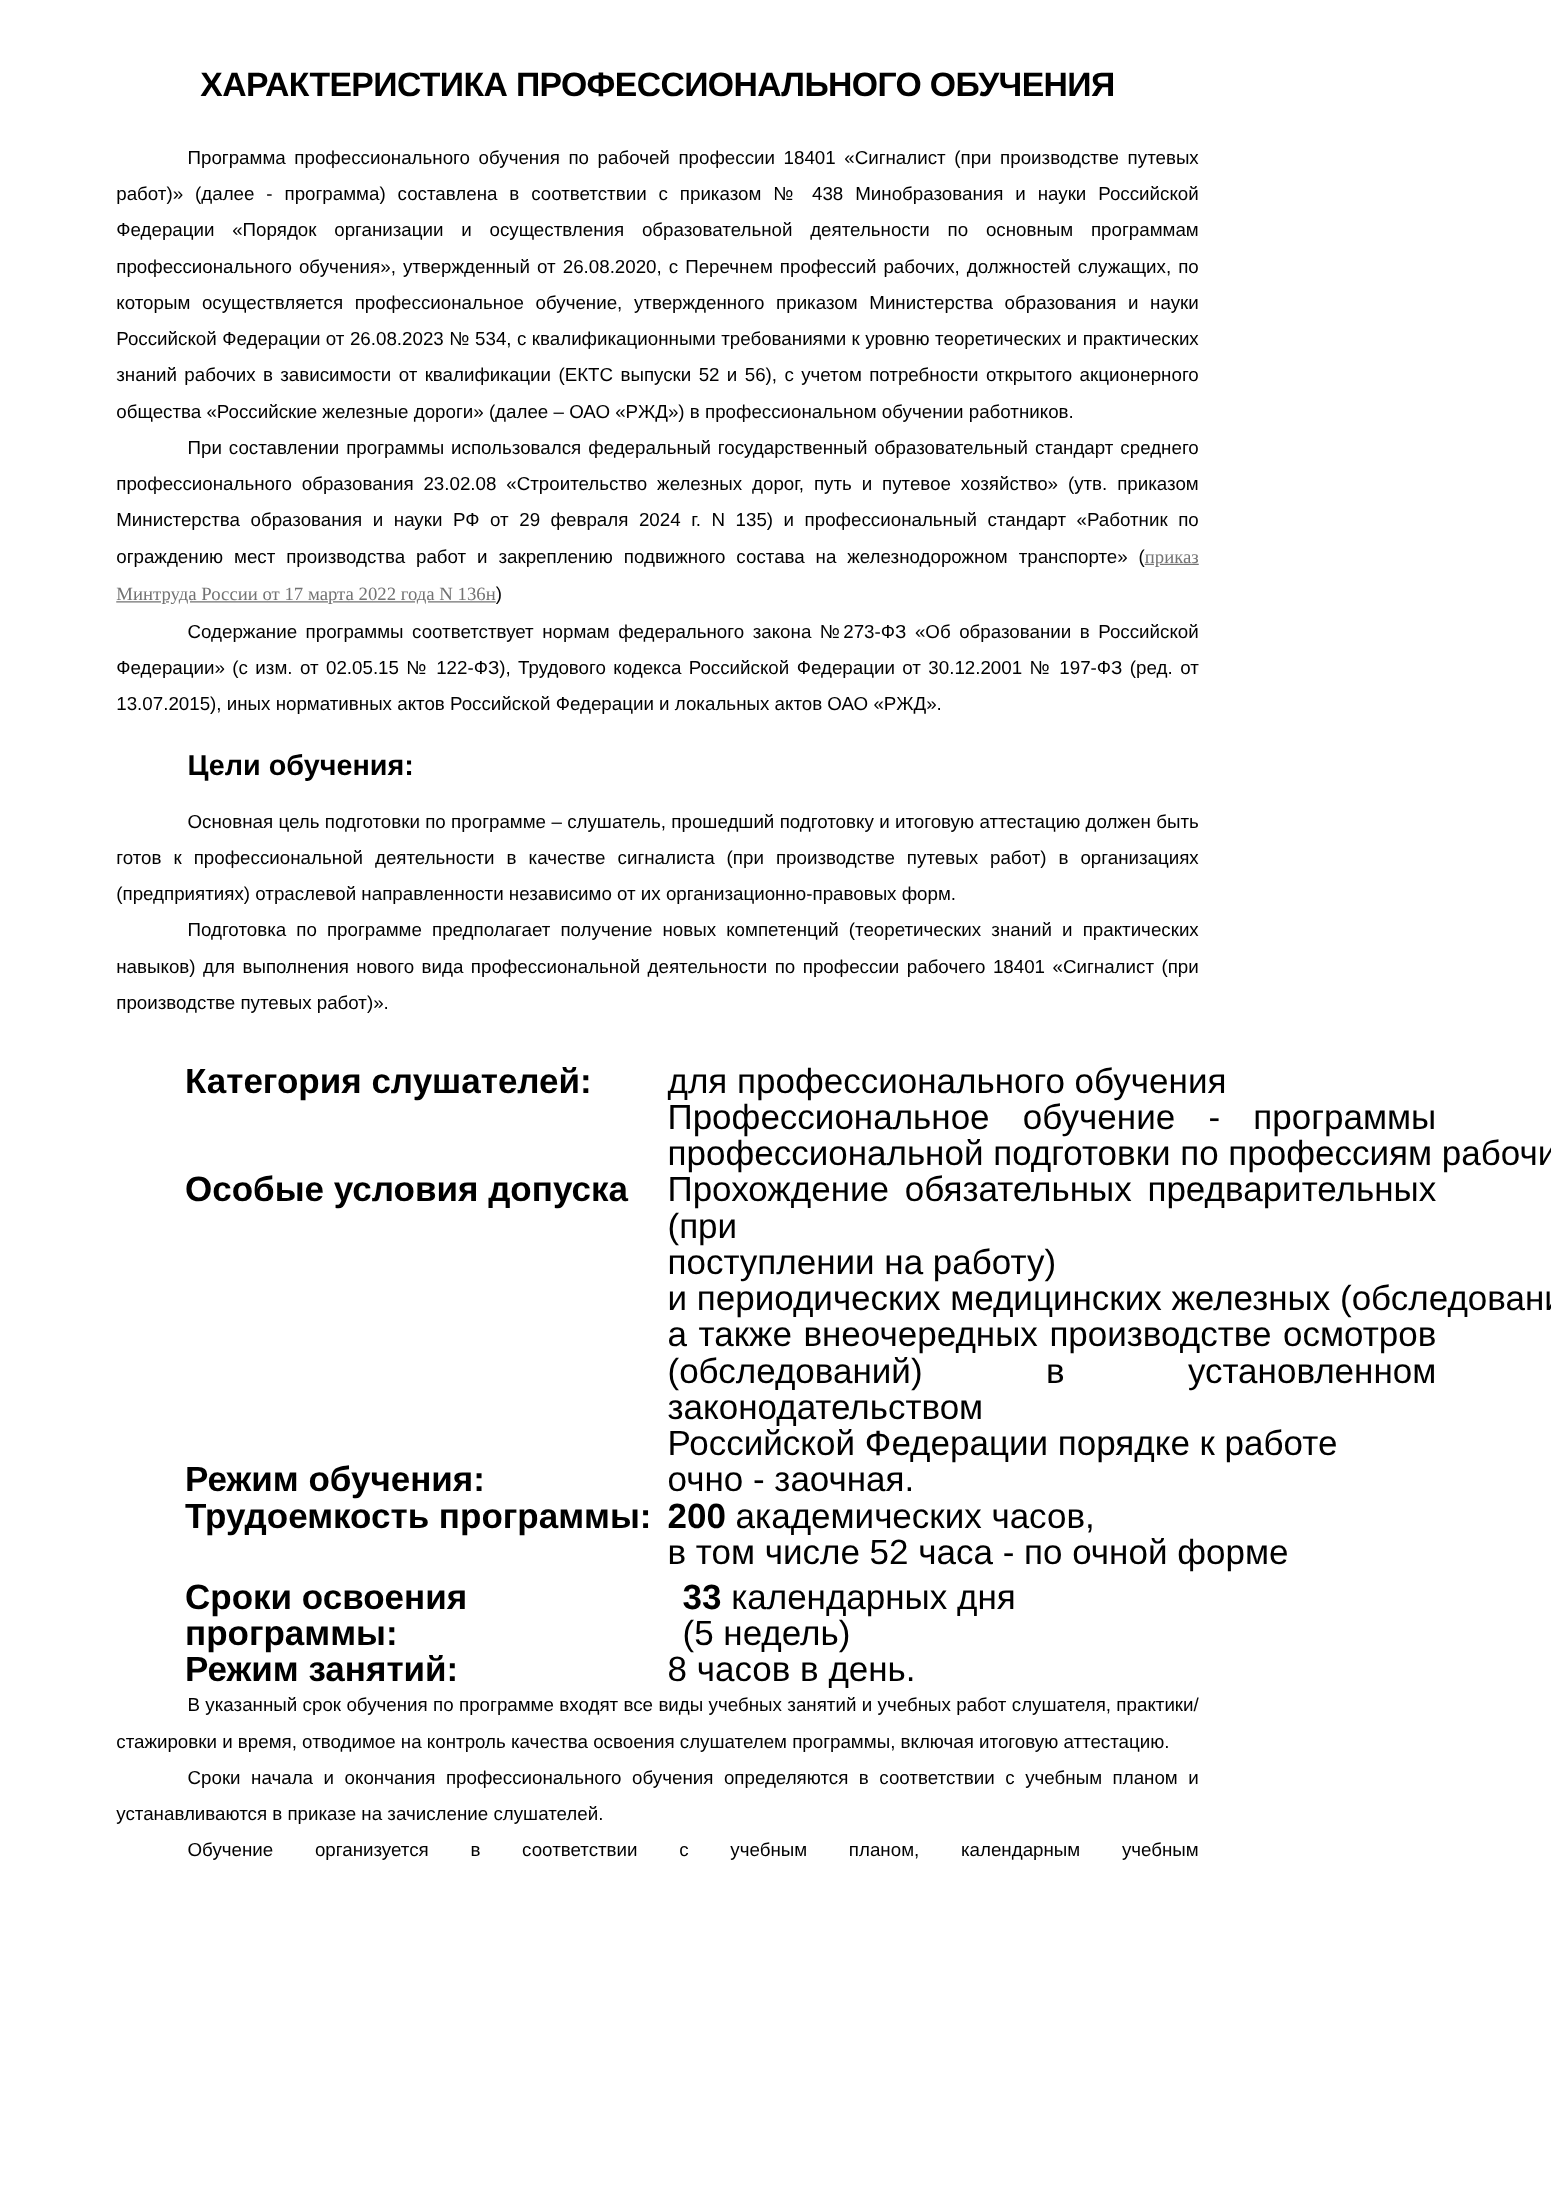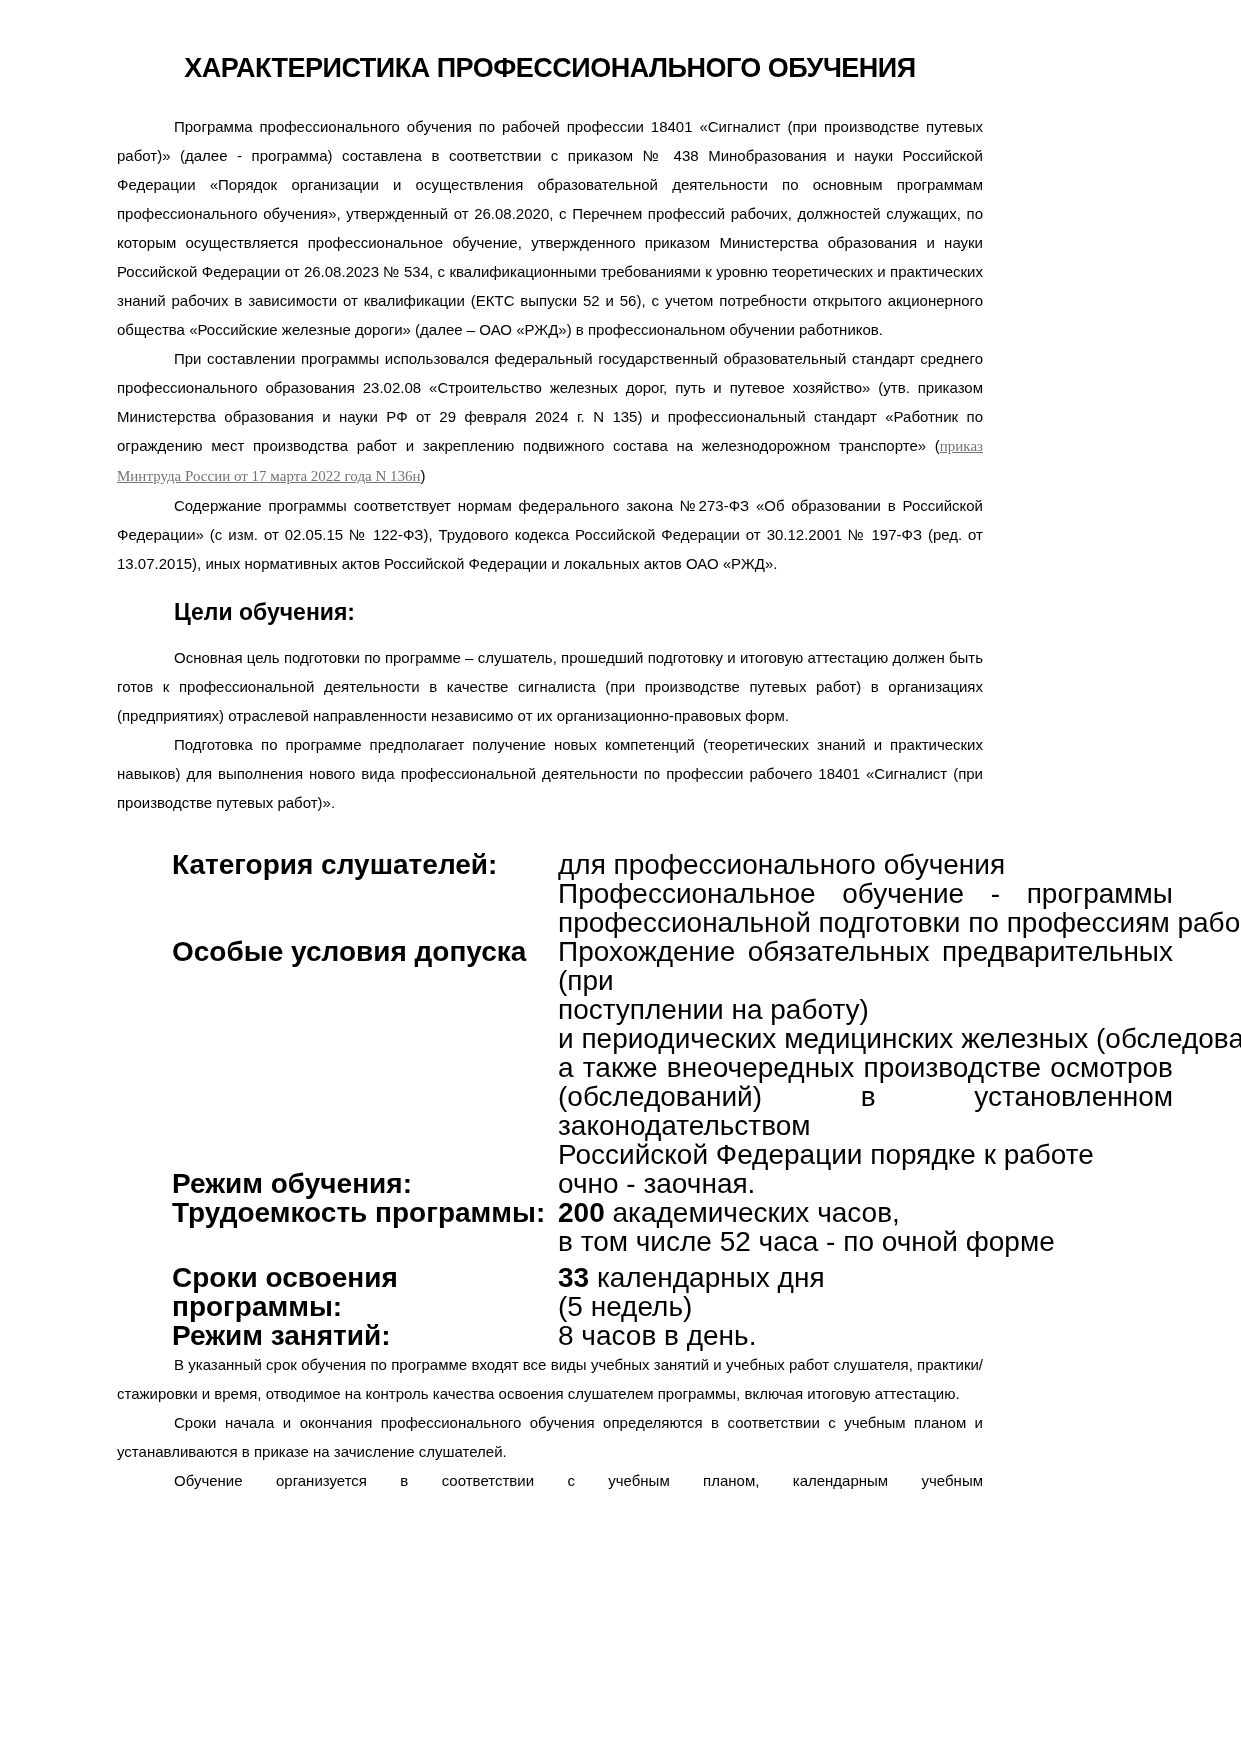--- a/index.html
+++ b/index.html
@@ -12,21 +12,20 @@
     height: 1754px;
     font-family: "Liberation Sans", sans-serif;
     color: #000000;
     overflow: hidden;
   }
   .page {
     box-sizing: border-box;
     width: 1051px;
     height: 1754px;
     padding: 52px 92px 0 93px;
-    margin-left: 24px;
   }
   .title {
     text-align: center;
     font-weight: bold;
     font-size: 27px;
     letter-spacing: -0.5px;
     line-height: 32px;
     margin: 0 0 28px 0;
   }
   p.body-par {
@@ -54,21 +53,21 @@
   }
   .deflist {
     margin: 33px 0 0 55px;
     font-size: 28px;
     line-height: 29px;
   }
   .drow {
     display: flex;
     align-items: flex-start;
   }
-  .drow.gap-top { margin-top: 7px; }
+  .drow.gap-top { margin-top: 7px; gap: 12px; }
   .dlabel {
     width: 386px;
     flex: 0 0 386px;
     font-weight: bold;
   }
   .dvalue {
     width: 615px;
     flex: 0 0 615px;
   }
   .vline { white-space: nowrap; }

